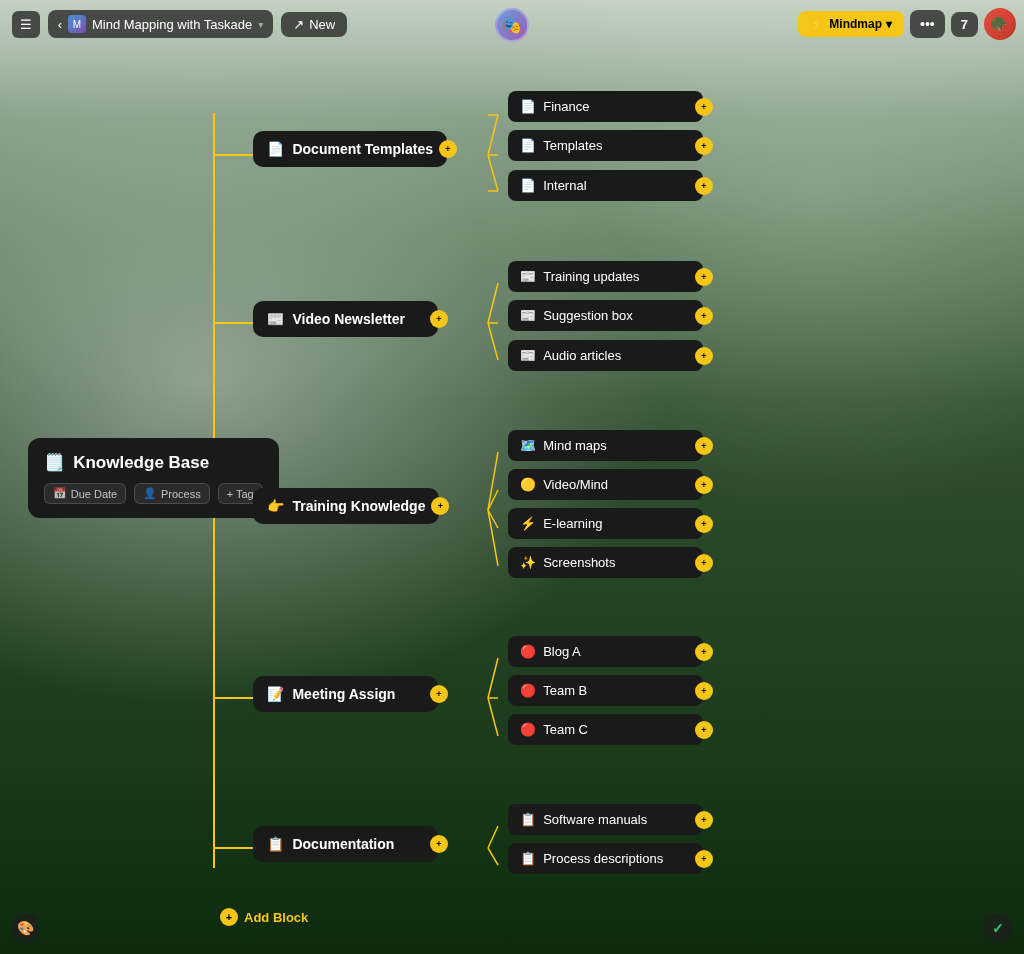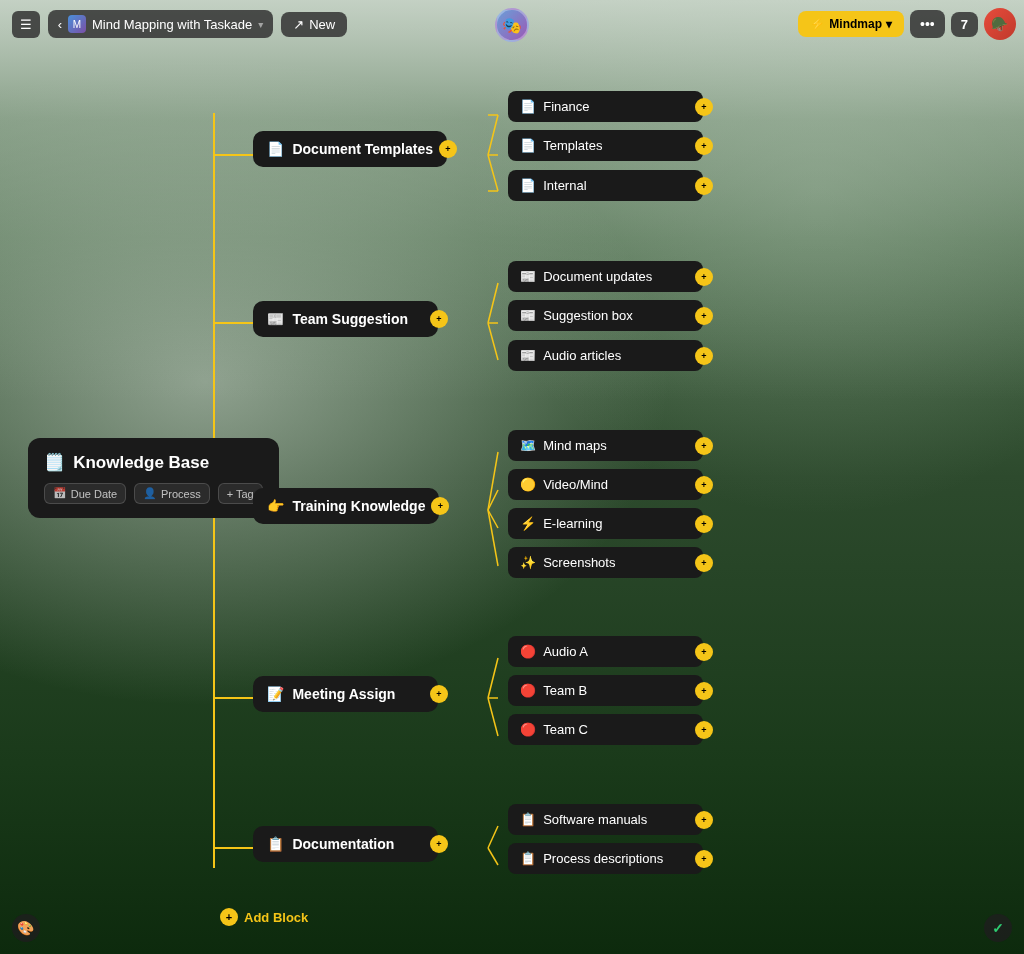--- a/index.html
+++ b/index.html
@@ -408,27 +408,27 @@
     <div class="node-expand">+</div>
   </div>
   <div class="leaf-node" style="top: 122px; left: 508px;">
     <span>📄</span>
     <span>Internal</span>
     <div class="node-expand">+</div>
   </div>
 
   <div class="branch-node" style="top: 253px; left: 253px;">
     <span>📰</span>
-    <span>Team Suggestion</span>
+    <span>Video Newsletter</span>
     <div class="node-expand">+</div>
   </div>
 
   <div class="leaf-node" style="top: 213px; left: 508px;">
     <span>📰</span>
-    <span>Document updates</span>
+    <span>Training updates</span>
     <div class="node-expand">+</div>
   </div>
   <div class="leaf-node" style="top: 252px; left: 508px;">
     <span>📰</span>
     <span>Suggestion box</span>
     <div class="node-expand">+</div>
   </div>
   <div class="leaf-node" style="top: 292px; left: 508px;">
     <span>📰</span>
     <span>Audio articles</span>
@@ -463,21 +463,21 @@
   </div>
 
   <div class="branch-node" style="top: 628px; left: 253px;">
     <span>📝</span>
     <span>Meeting Assign</span>
     <div class="node-expand">+</div>
   </div>
 
   <div class="leaf-node" style="top: 588px; left: 508px;">
     <span>🔴</span>
-    <span>Audio A</span>
+    <span>Blog A</span>
     <div class="node-expand">+</div>
   </div>
   <div class="leaf-node" style="top: 627px; left: 508px;">
     <span>🔴</span>
     <span>Team B</span>
     <div class="node-expand">+</div>
   </div>
   <div class="leaf-node" style="top: 666px; left: 508px;">
     <span>🔴</span>
     <span>Team C</span>

